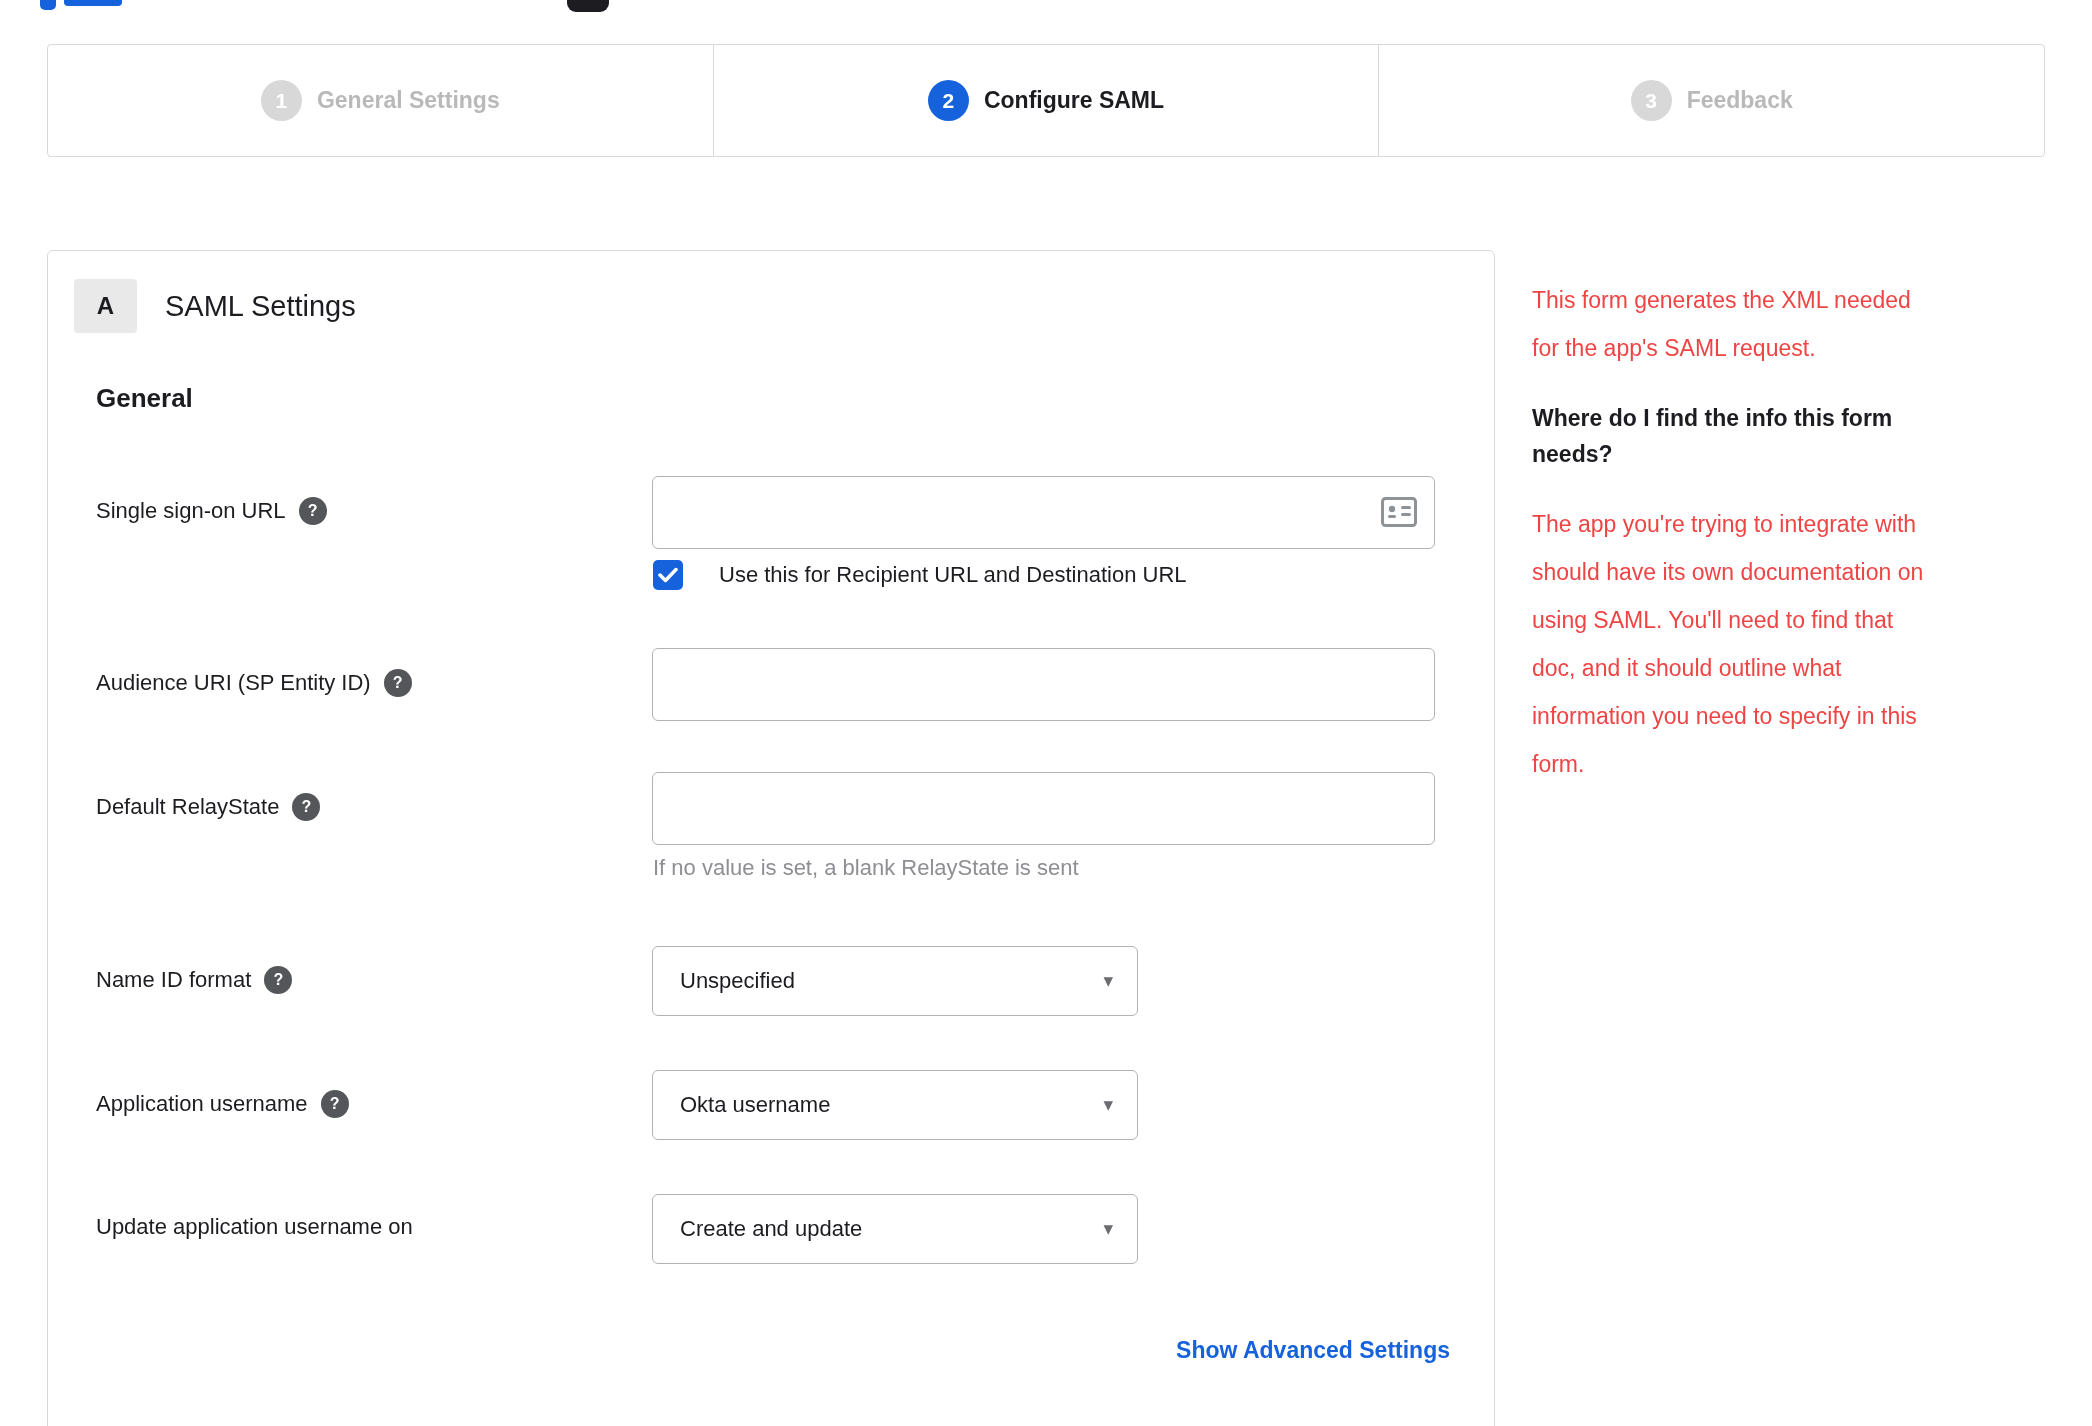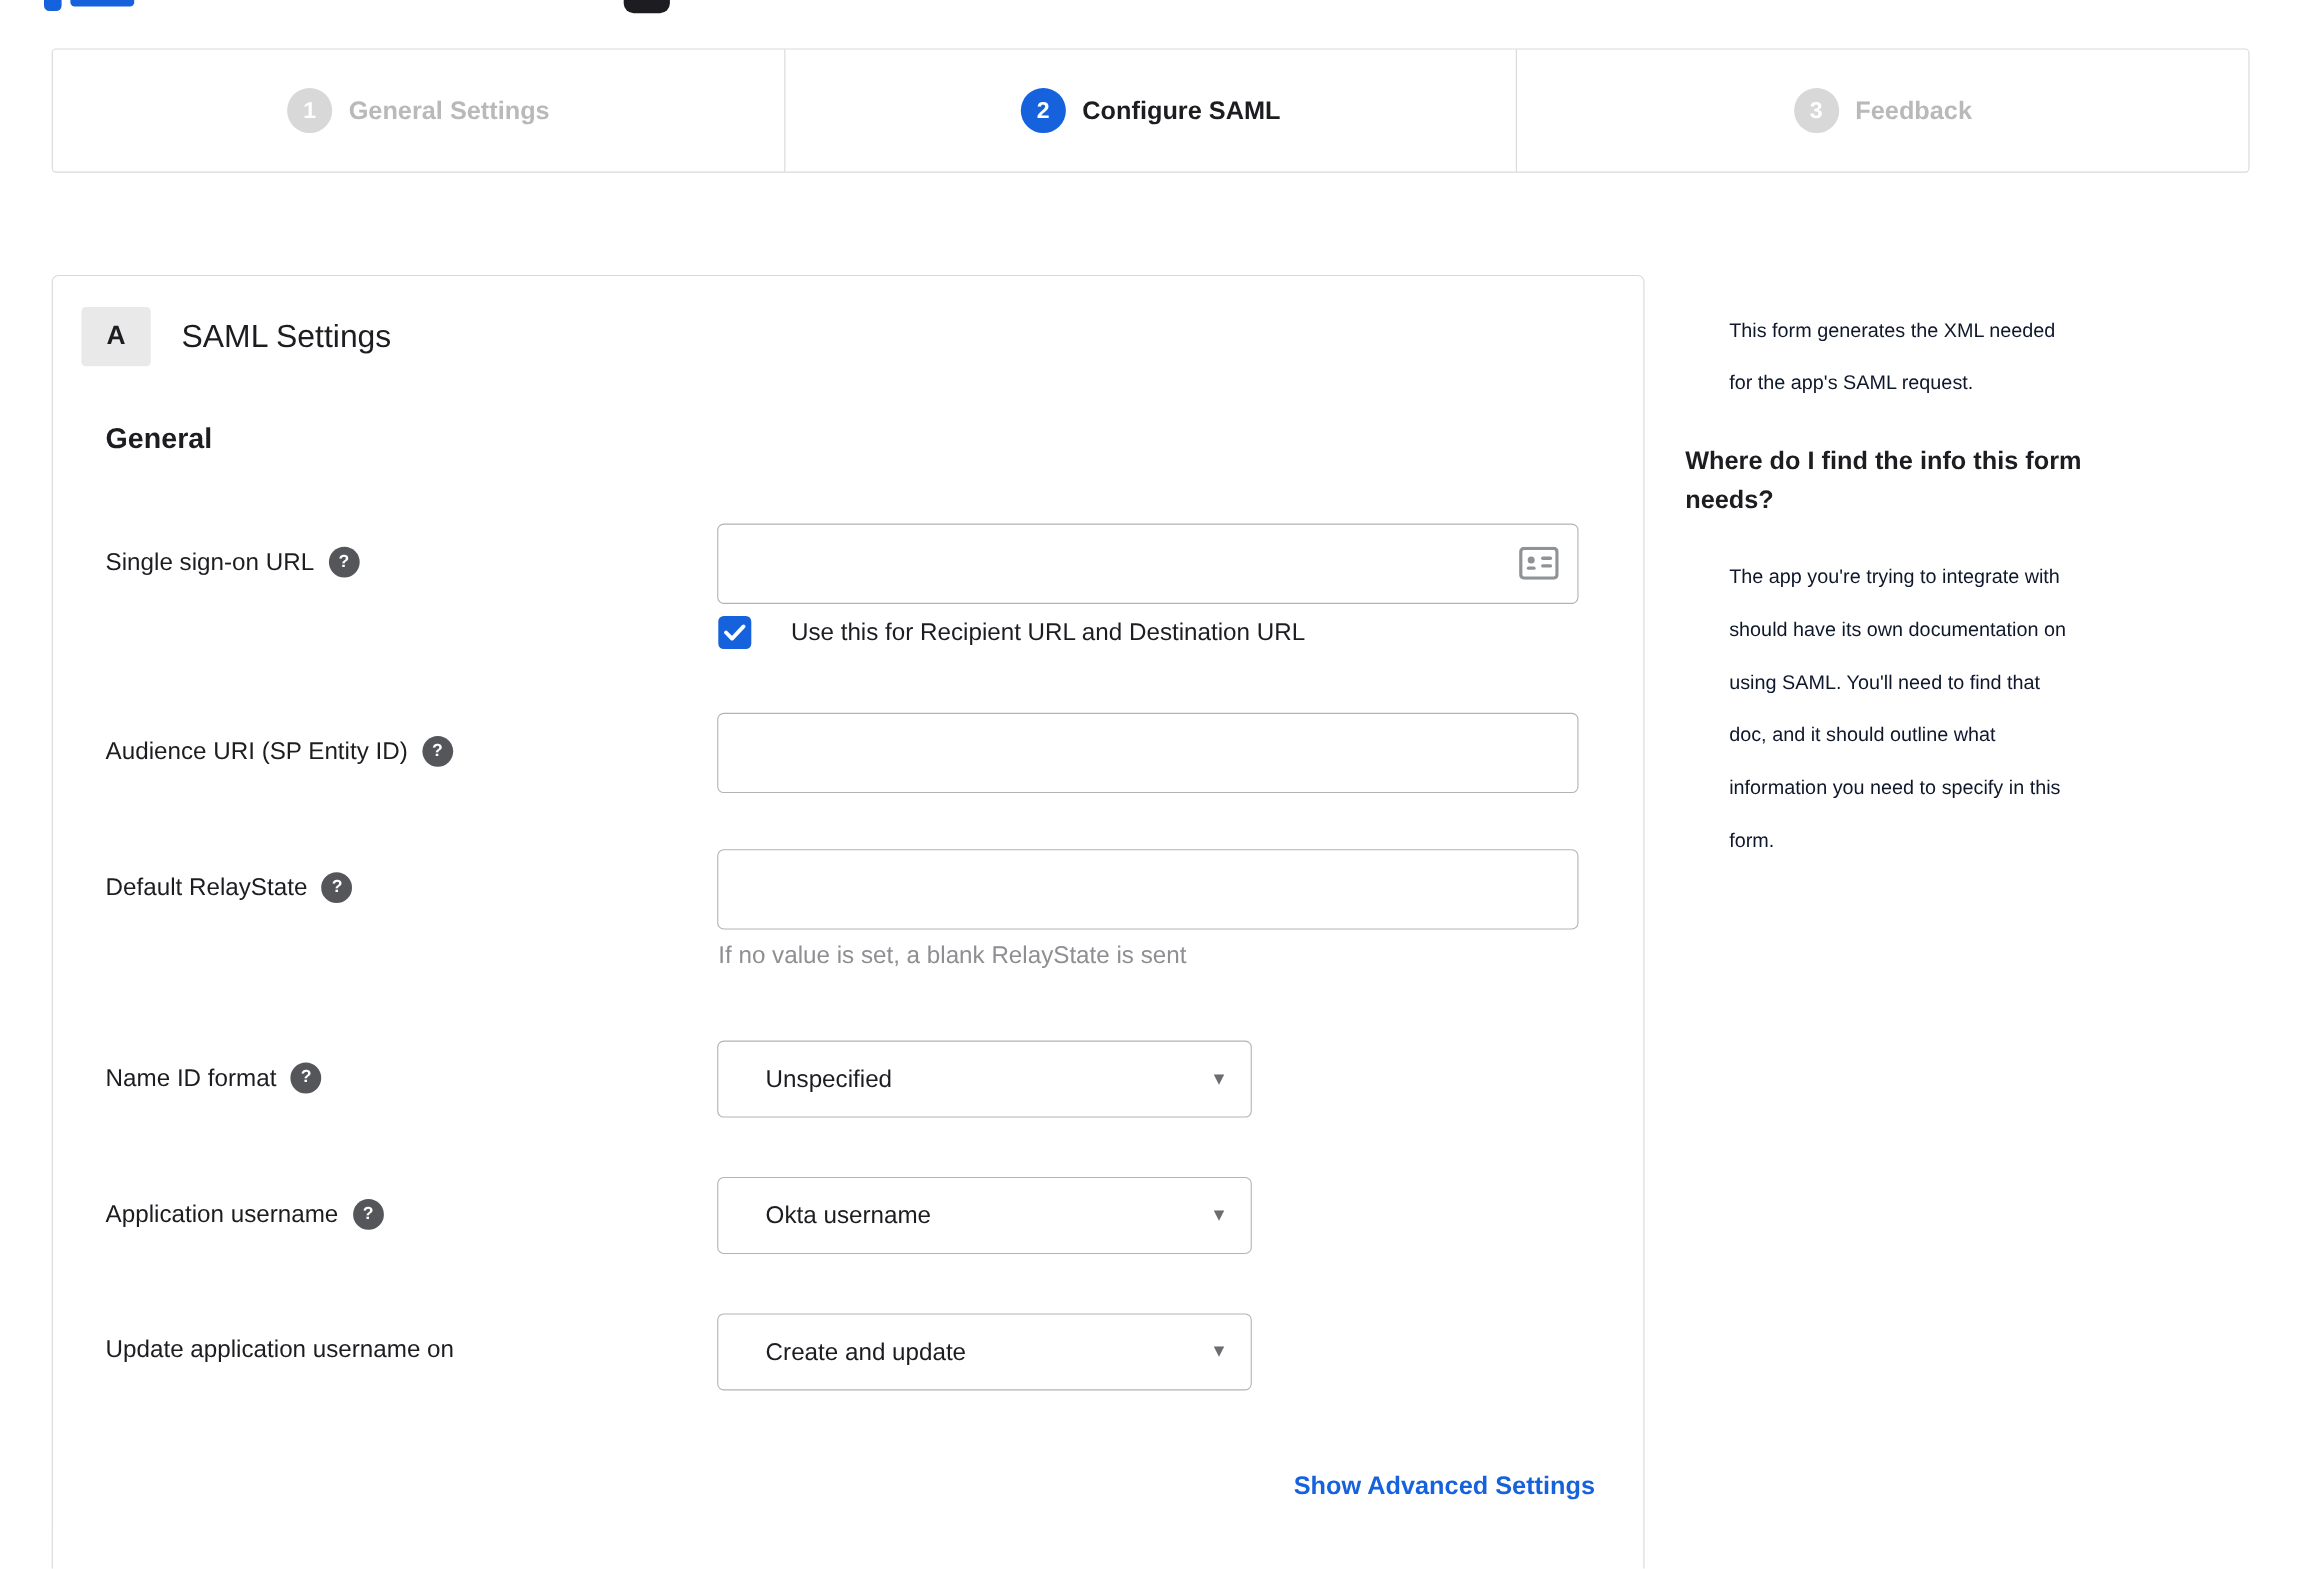--- a/index.html
+++ b/index.html
@@ -80,40 +80,40 @@
     background: #1662dd; display: flex; align-items: center; justify-content: center;
     cursor: pointer; flex: 0 0 auto;
   }
   .checkbox-label { margin-left: 36px; font-size: 22px; }
 
   .hint { position: absolute; left: 605px; top: 604px; font-size: 22px; color: #8e8e93; }
 
   .select {
     position: absolute; left: 604px; width: 486px; height: 70px;
     border: 1px solid #b3b3b3; border-radius: 6px; background: #fff;
-    display: flex; align-items: center; padding-left: 43px;
+    display: flex; align-items: center; padding-left: 27px;
     font-size: 22px; cursor: pointer;
   }
   .select .arrow {
     position: absolute; right: 24px; top: 50%; transform: translateY(-54%);
     color: #6b6b70; font-size: 19px;
   }
 
   .advanced-link {
     position: absolute; right: 44px; top: 1086px;
     font-size: 23px; font-weight: bold; color: #1662dd;
     text-decoration: none; cursor: pointer;
   }
 
   
   .sidebar { position: absolute; left: 1532px; top: 250px; width: 505px; }
   .sidebar-q { font-size: 23px; font-weight: bold; line-height: 36px; color: #1d1d21; }
   .sidebar-q1 { margin-top: 76px; line-height: 30px; }
   .sidebar-q2 { margin-top: 28px; }
-  .sidebar-a { margin-top: 26px; font-size: 18px; line-height: 48px; color: #0f172a; margin-left: 40px; }
+  .sidebar-a { margin-top: 26px; font-size: 23px; line-height: 48px; color: #ef4444; }
   .sidebar-a2 { margin-top: 28px; }
 </style>
 </head>
 <body>
 
 <div class="frag frag-blue-1"></div>
 <div class="frag frag-blue-2"></div>
 <div class="frag frag-dark"></div>
 
 <div class="stepper">

